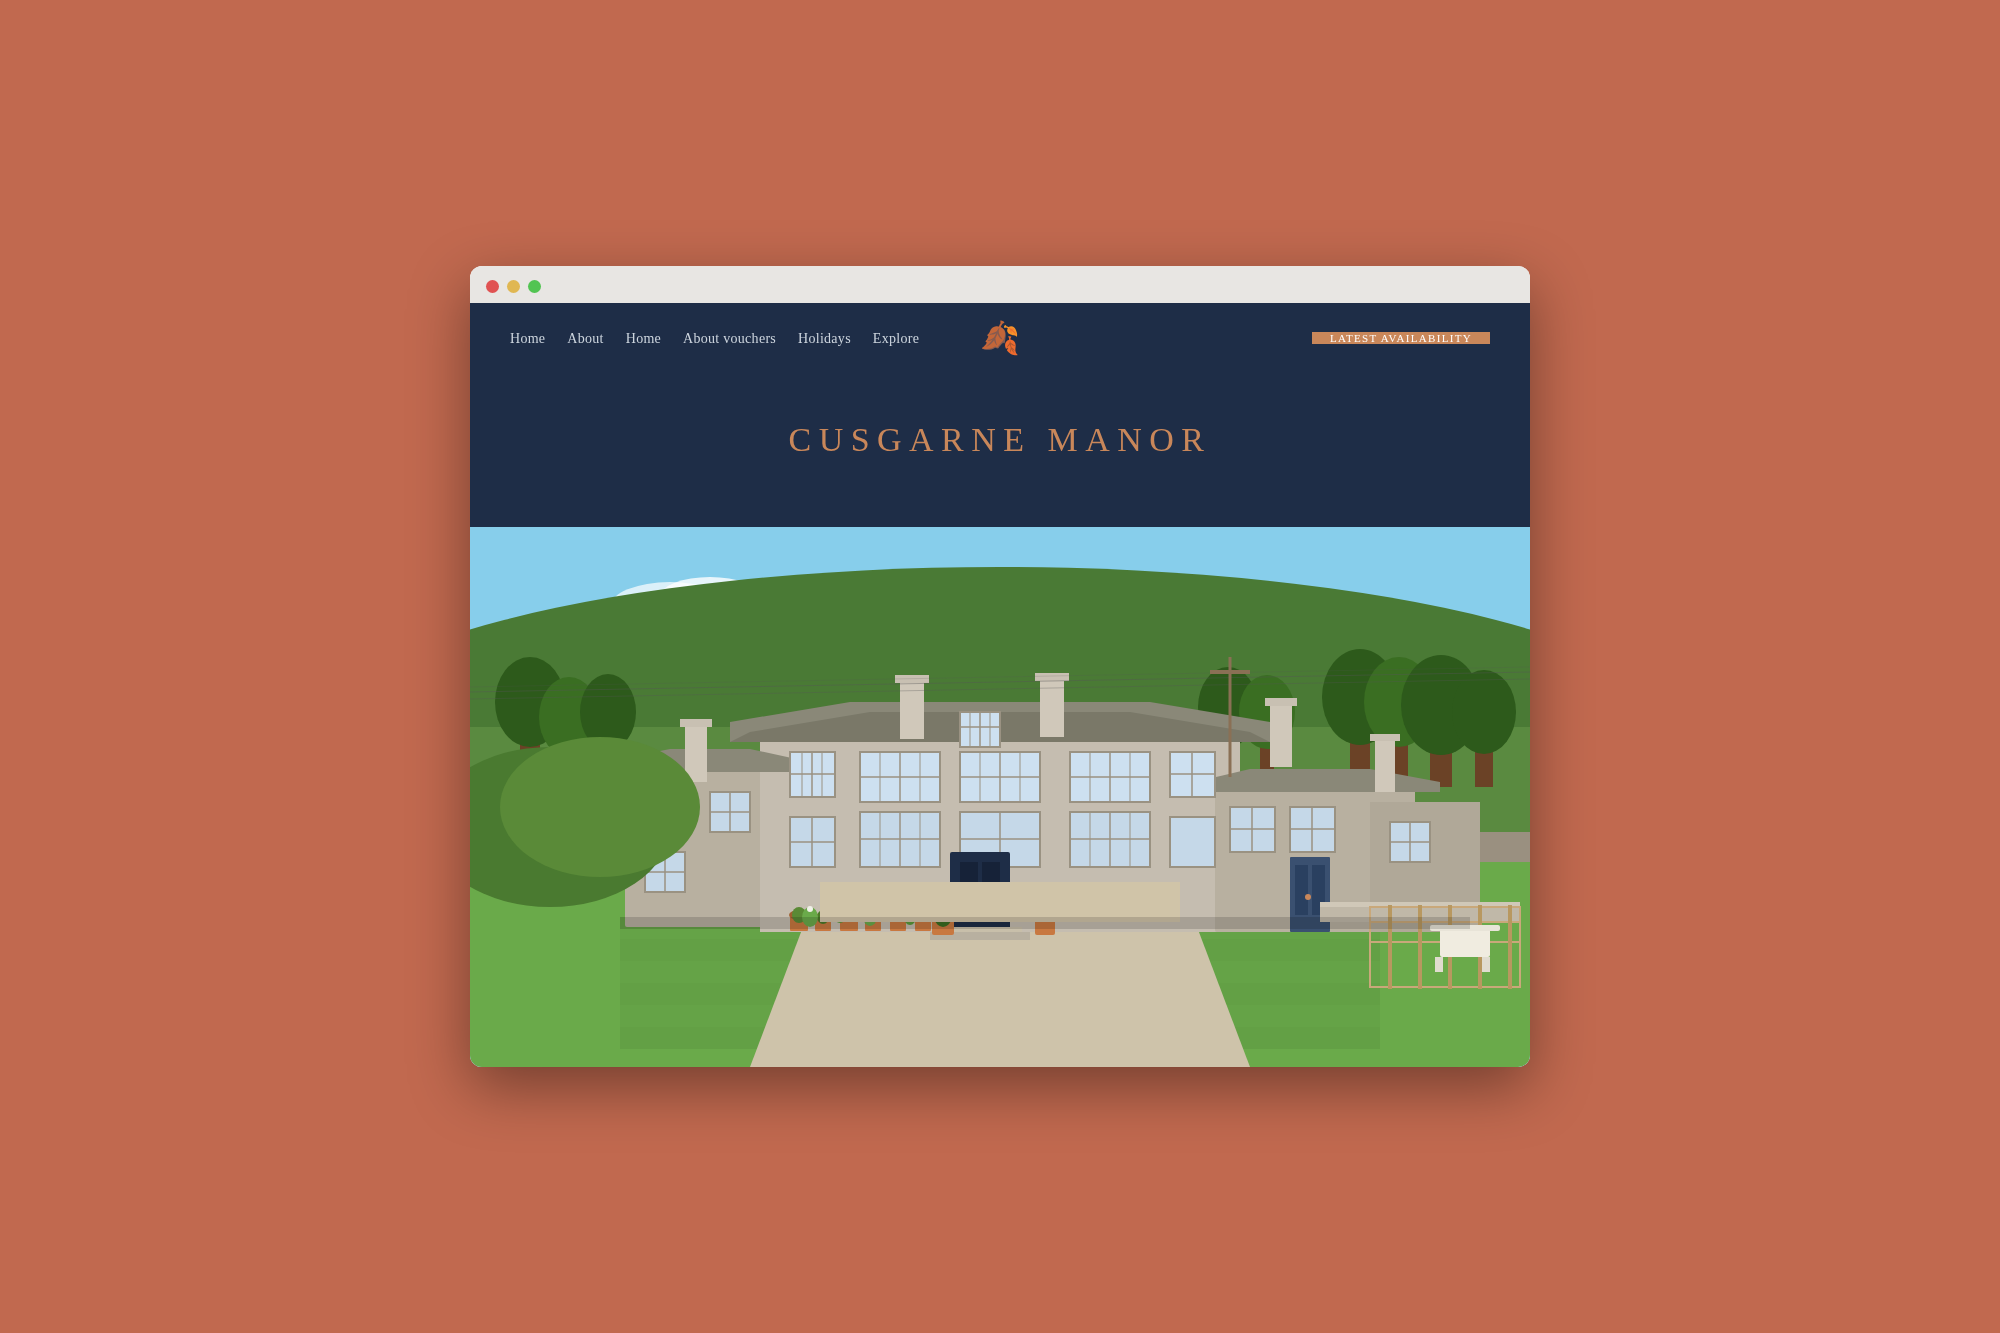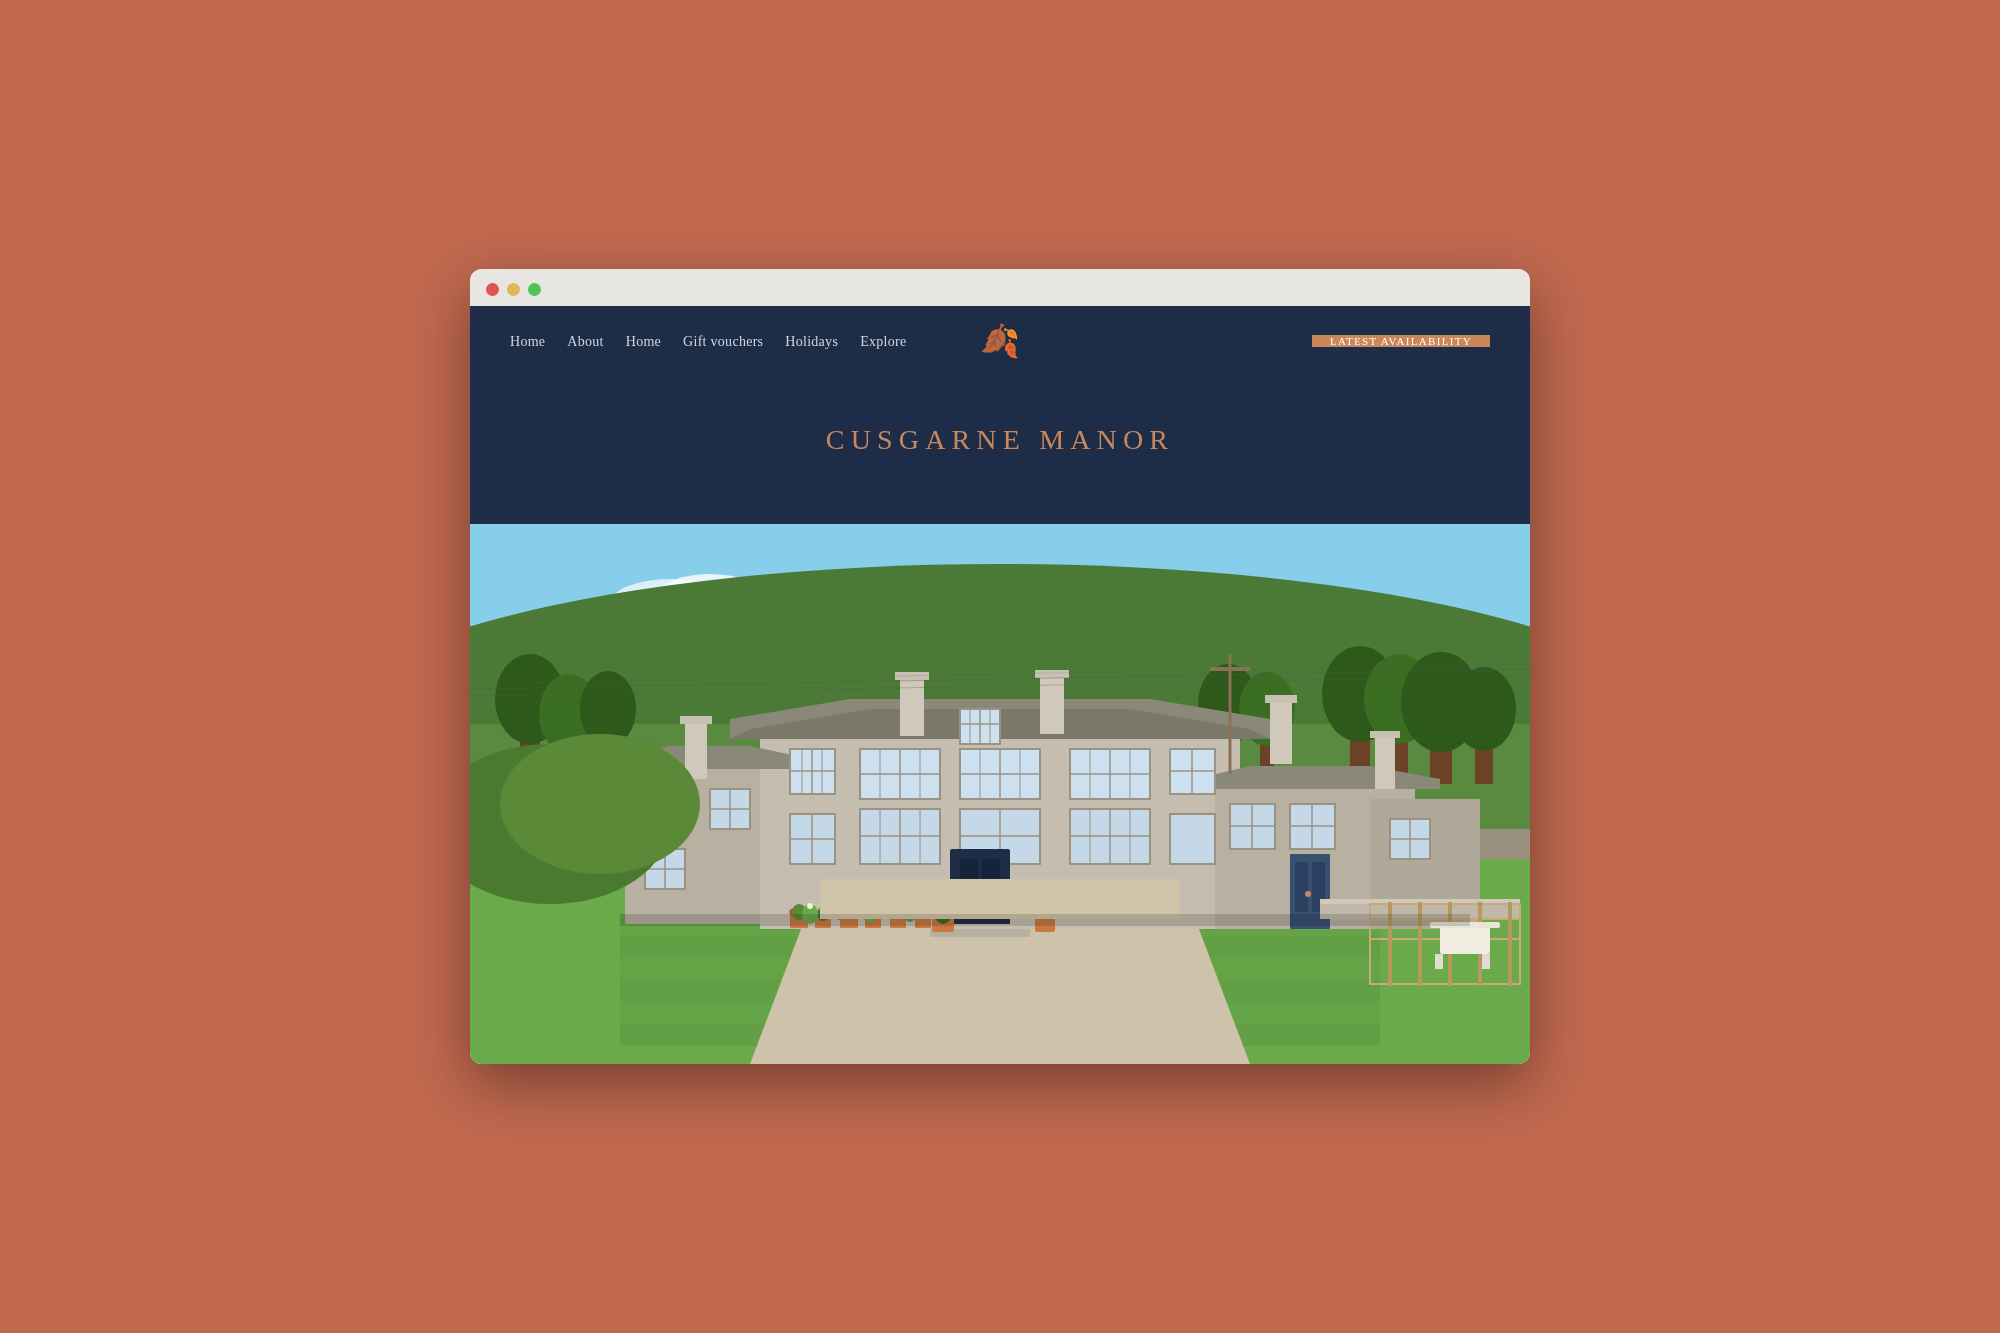--- a/index.html
+++ b/index.html
@@ -98,21 +98,21 @@
 
     
     .hero-text {
       background-color: #1e2d47;
       text-align: center;
       padding: 48px 40px 52px;
     }
 
     .hero-title {
       font-family: Georgia, serif;
-      font-size: 28px;
+      font-size: 34px;
       letter-spacing: 0.22em;
       color: #c9875a;
       font-weight: normal;
       text-transform: uppercase;
       margin-bottom: 16px;
     }
 
     .hero-subtitle {
       font-family: Georgia, serif;
       font-size: 16px;
@@ -141,21 +141,21 @@
   </div>
 
   <div class="site-content">
 
     <header class="site-header">
       <nav>
         <ul class="nav-links">
           <li><a href="#">Home</a></li>
           <li><a href="#">About</a></li>
           <li><a href="#">Home</a></li>
-          <li><a href="#">Gift vouchers</a></li>
+          <li><a href="#">About vouchers</a></li>
           <li><a href="#">Holidays</a></li>
           <li><a href="#">Explore</a></li>
         </ul>
       </nav>
 
       <div class="logo-center">
         <span class="logo-leaf">🍂</span>
       </div>
 
       <button class="availability-btn">LATEST AVAILABILITY</button>

